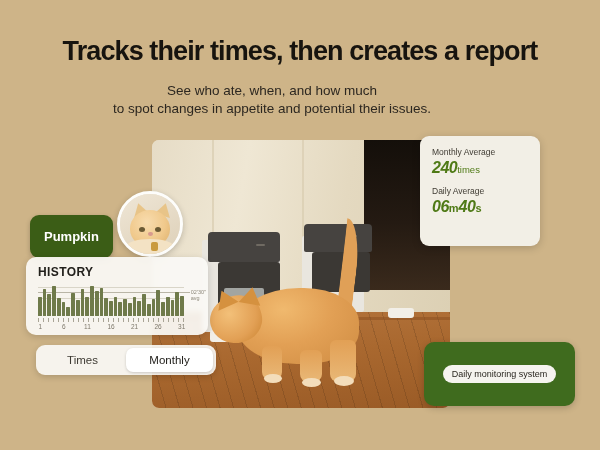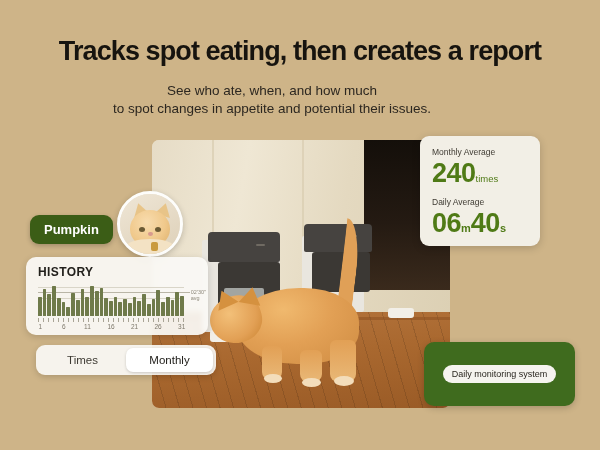--- a/index.html
+++ b/index.html
@@ -86,21 +86,21 @@
   }
   .cat-leg {
     position:absolute; background:linear-gradient(180deg,#e2a055,#e9b877);
     border-radius:6px 6px 8px 8px;
   }
   .cat-paw { position:absolute; background:#f3ddbb; border-radius:50%; }
 
   
   .pumpkin-badge {
     position:absolute; left:30px; top:215px;
-    padding:7px 14px; border-radius:9px;
+    padding:14px 14px; border-radius:9px;
     background:#3b5d16; color:#fff;
     font-size:13px; font-weight:bold;
     box-shadow:0 2px 5px rgba(0,0,0,.22);
   }
   
   .avatar {
     position:absolute; left:117px; top:191px; width:66px; height:66px;
     border-radius:50%; border:3px solid #fdfdfb; overflow:hidden;
     background:#e9dfcd; box-shadow:0 2px 6px rgba(0,0,0,.2);
   }
@@ -151,21 +151,21 @@
 
   
   .stats-card {
     position:absolute; left:420px; top:136px; width:120px; height:110px;
     background:#f2efe6; border-radius:9px;
     box-shadow:0 2px 8px rgba(0,0,0,.18);
     padding:11px 12px;
   }
   .stat-label { font-size:8.5px; color:#3f3b33; }
   .stat-value { color:#4f7a16; font-weight:bold; line-height:1; margin-top:3px; }
-  .stat-big { font-size:27px; letter-spacing:-.5px; }
+  .stat-big { font-size:16px; letter-spacing:-.5px;font-style:italic; }
   .stat-unit { font-size:9.5px; font-weight:normal; }
   .stat-sub { font-size:11px; }
   .stat-gap { height:10px; }
 
   
   .brand {
     position:absolute; left:424px; top:342px; width:151px; height:64px;
     background:#3f6b1e; border-radius:10px;
     box-shadow:0 2px 7px rgba(0,0,0,.2);
     display:flex; flex-direction:column; align-items:center; justify-content:center; gap:6px;
@@ -174,21 +174,21 @@
   .brand-pill {
     background:#f5f4ef; color:#2a2720; font-size:9px;
     padding:4px 9px; border-radius:11px; white-space:nowrap;
   }
 </style>
 </head>
 <body>
 
 <div class="stage">
 
-  <div class="headline">Tracks spot eating, then creates a report</div>
+  <div class="headline">Tracks their times, then creates a report</div>
   <div class="subtitle">
     <div>See who ate, when, and how much</div>
     <div>to spot changes in appetite and potential their issues.</div>
   </div>
 
   <div class="photo">
     <div class="ph-wall"></div>
     <div class="ph-wallseam" style="left:60px;"></div>
     <div class="ph-wallseam" style="left:150px;"></div>
     <div class="ph-doorway">

